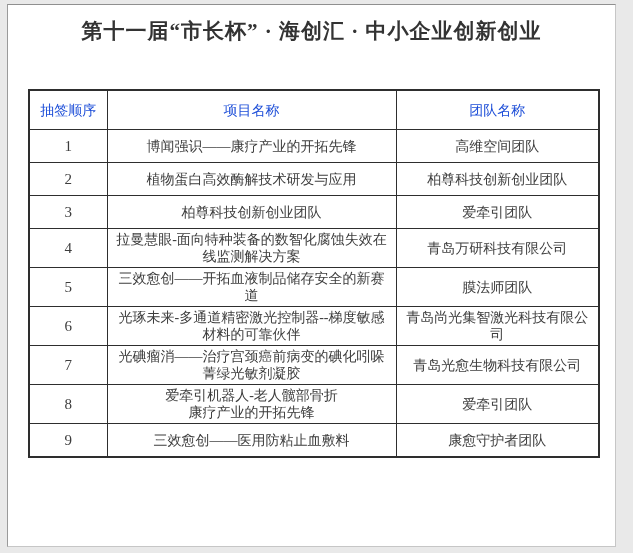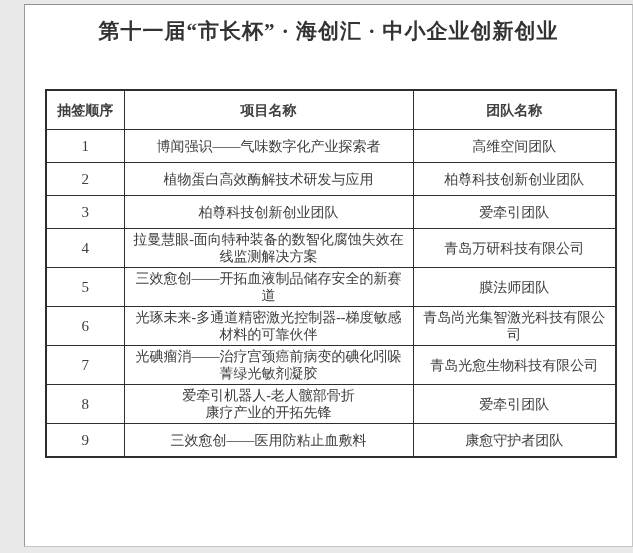--- a/index.html
+++ b/index.html
@@ -9,21 +9,21 @@
     --line:#2e2e2e;
   }
   html,body{margin:0;padding:0;}
   body{
     width:633px;height:553px;overflow:hidden;
     background:var(--bg);
     font-family:"Liberation Serif","DejaVu Serif",serif;
     position:relative;
   }
   .doc-panel{
-    position:absolute;left:24px;top:4px;
+    position:absolute;left:7px;top:4px;
     width:609px;height:543px;
     box-sizing:border-box;
     background:var(--panel);
     border:1px solid #c6c6c6;
     border-top-color:#8f8f8f;
     border-left-color:#9a9a9a;
   }
   .doc-title{
     margin:10px 10px 0 10px;
     text-align:center;
@@ -45,23 +45,23 @@
     text-align:center;
     vertical-align:middle;
     padding:2px 8px;
     font-size:14px;
     line-height:17px;
     color:var(--ink);
     height:28px;
     overflow:hidden;
   }
   .roadshow th{
-    font-weight:bold;
+    font-weight:normal;
     height:34px;
-    color:#404040;
+    color:#1d4ed8;
   }
   .col-order{width:78px;}
   .col-project{width:289px;}
   .col-team{width:203px;}
   td.order-cell{
     font-size:15px;
     font-family:"Liberation Serif","DejaVu Serif",serif;
   }
   td.project-cell{white-space:pre-line;}
 </style>
@@ -82,21 +82,21 @@
     <thead>
       <tr>
         <th>抽签顺序</th>
         <th>项目名称</th>
         <th>团队名称</th>
       </tr>
     </thead>
     <tbody>
         <tr>
           <td class="order-cell">1</td>
-          <td class="project-cell">博闻强识——气味数字化产业探索者</td>
+          <td class="project-cell">博闻强识——康疗产业的开拓先锋</td>
           <td class="team-cell">高维空间团队</td>
         </tr>
         <tr>
           <td class="order-cell">2</td>
           <td class="project-cell">植物蛋白高效酶解技术研发与应用</td>
           <td class="team-cell">柏尊科技创新创业团队</td>
         </tr>
         <tr>
           <td class="order-cell">3</td>
           <td class="project-cell">柏尊科技创新创业团队</td>

